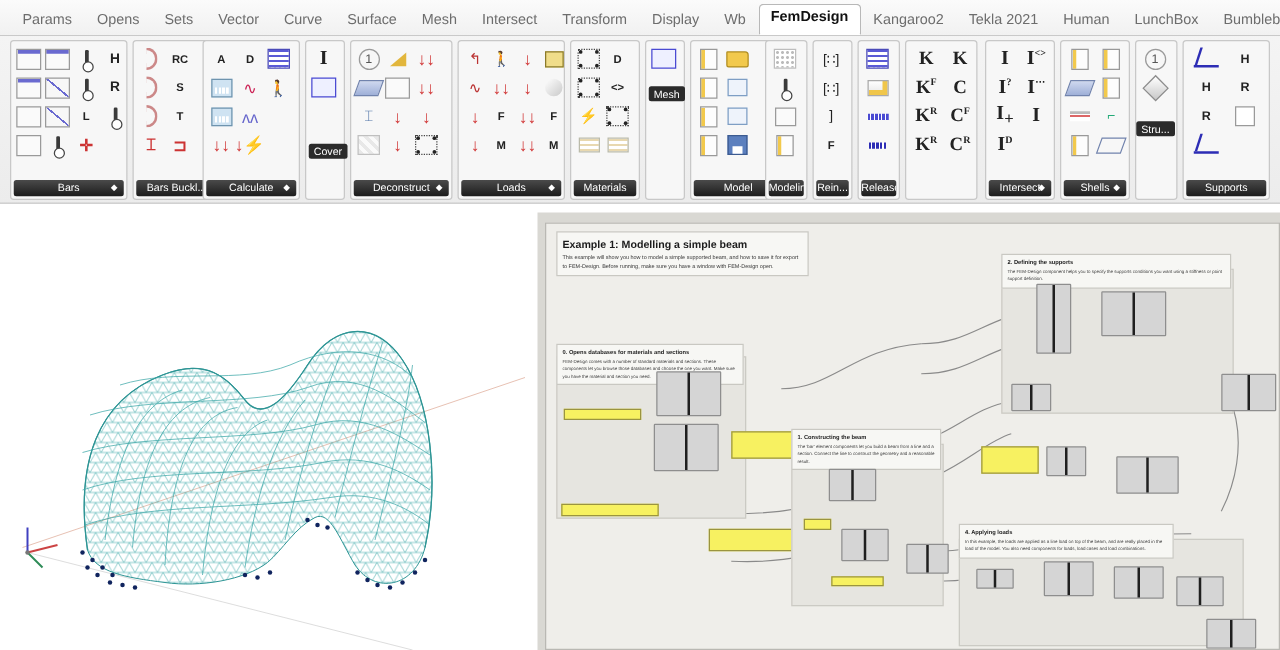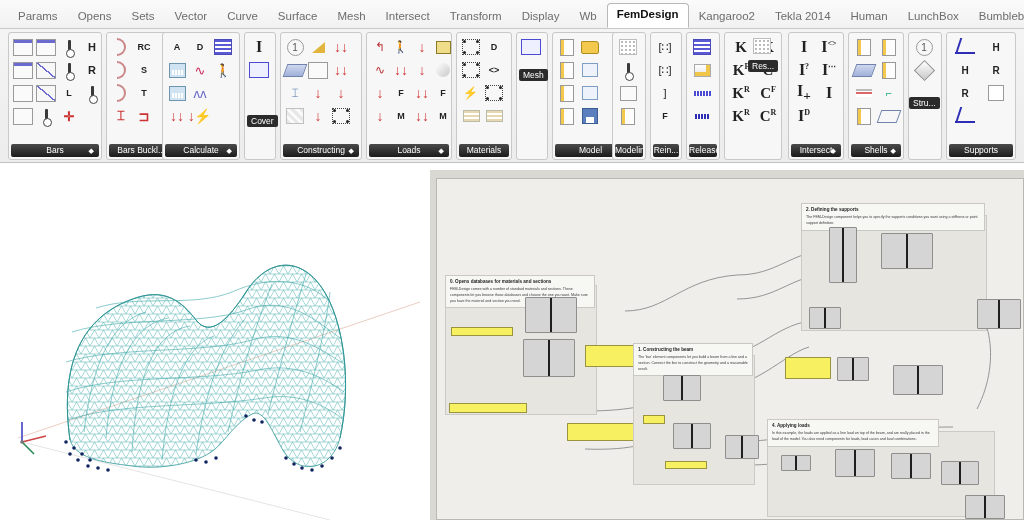--- a/index.html
+++ b/index.html
@@ -148,21 +148,21 @@
   <div class="tab">Vector</div>
   <div class="tab">Curve</div>
   <div class="tab">Surface</div>
   <div class="tab">Mesh</div>
   <div class="tab">Intersect</div>
   <div class="tab">Transform</div>
   <div class="tab">Display</div>
   <div class="tab">Wb</div>
   <div class="tab active">FemDesign</div>
   <div class="tab">Kangaroo2</div>
-  <div class="tab">Tekla 2014</div>
+  <div class="tab">Tekla 2021</div>
   <div class="tab">Human</div>
   <div class="tab">LunchBox</div>
   <div class="tab">Bumblebee</div>
 
 </div>
 
 <div id="ribbon">
 
   <div class="panel" style="left:8px; width:94px;">
     <div class="grid" style="grid-template-columns:repeat(4,22px);">
@@ -353,21 +353,21 @@
       <div class="ic">
           <div class="sqnode">
             <i style="left:0;top:0"></i>
             <i style="right:0;top:0"></i>
             <i style="left:0;bottom:0"></i>
             <i style="right:0;bottom:0"></i>
           </div>
         </div>
     </div>
     <div class="cap">
-      <span>Constructing</span>
+      <span>Deconstruct</span>
       <span class="arw">◆</span>
     </div>
   </div>
 
   <div class="panel" style="left:366px; width:86px;">
     <div class="grid" style="grid-template-columns:repeat(4,20px);">
       <div class="ic">
           <span style="color:#b33;font-size:12px;">↰</span>
         </div>
       <div class="ic">
@@ -599,29 +599,20 @@
       <div class="ic">
           <span class="kglyph">K<sup>R</sup></span>
         </div>
       <div class="ic">
           <span class="kglyph">C<sup>R</sup></span>
         </div>
     </div>
     <div class="cap" style="background:none;"></div>
   </div>
 
-  <div class="panel" style="left:748px; width:32px; top:3px; background:none; border:none;">
-    <div class="grid" style="grid-template-columns:22px;">
-      <div class="ic">
-          <div class="dots"></div>
-        </div>
-    </div>
-    <div class="tooltip" style="left:0px; top:28px;">Res...</div>
-    <div class="cap" style="background:none;"></div>
-  </div>
 
   <div class="panel" style="left:788px; width:56px;">
     <div class="grid" style="grid-template-columns:repeat(2,24px);">
       <div class="ic">
           <span class="Iglyph">I</span>
         </div>
       <div class="ic">
           <span class="Iglyph">I<sup>&lt;&gt;</sup></span>
         </div>
       <div class="ic">
@@ -823,20 +814,24 @@
         <path d="M434 100 C 470 100, 488 92, 522 92"></path>
         <path d="M282 176 C 320 176, 336 148, 372 142"></path>
         <path d="M310 262 C 350 262, 360 250, 392 246"></path>
         <path d="M310 286 C 352 286, 366 278, 400 274"></path>
         <path d="M436 250 C 468 250, 484 248, 516 248"></path>
         <path d="M436 278 C 468 278, 484 276, 516 276"></path>
         <path d="M520 120 C 552 120, 566 180, 540 230"></path>
         <path d="M206 300 C 250 300, 266 290, 300 288"></path>
       </svg>
 
+      <div class="ghnote big" style="left:8px; top:6px; width:202px;">
+        <div class="t">Example 1: Modelling a simple beam</div>
+        <div class="b">This example will show you how to model a simple supported beam, and how to save it for export to FEM-Design. Before running, make sure you have a window with FEM-Design open.</div>
+      </div>
 
       <div class="ghgroup" style="left:8px; top:106px; width:152px; height:130px;"></div>
       <div class="ghnote" style="left:8px; top:96px; width:150px;">
         <div class="t">0. Opens databases for materials and sections</div>
         <div class="b">FEM-Design comes with a number of standard materials and sections. These components let you browse those databases and choose the one you want. Make sure you have the material and section you need.</div>
       </div>
       <div class="panelY" style="left:14px; top:148px; width:62px; height:9px;"></div>
       <div class="comp" style="left:88px; top:118px; width:52px; height:36px;"></div>
       <div class="comp" style="left:86px; top:160px; width:52px; height:38px;"></div>
       <div class="panelY" style="left:148px; top:166px; width:62px; height:22px;"></div>

